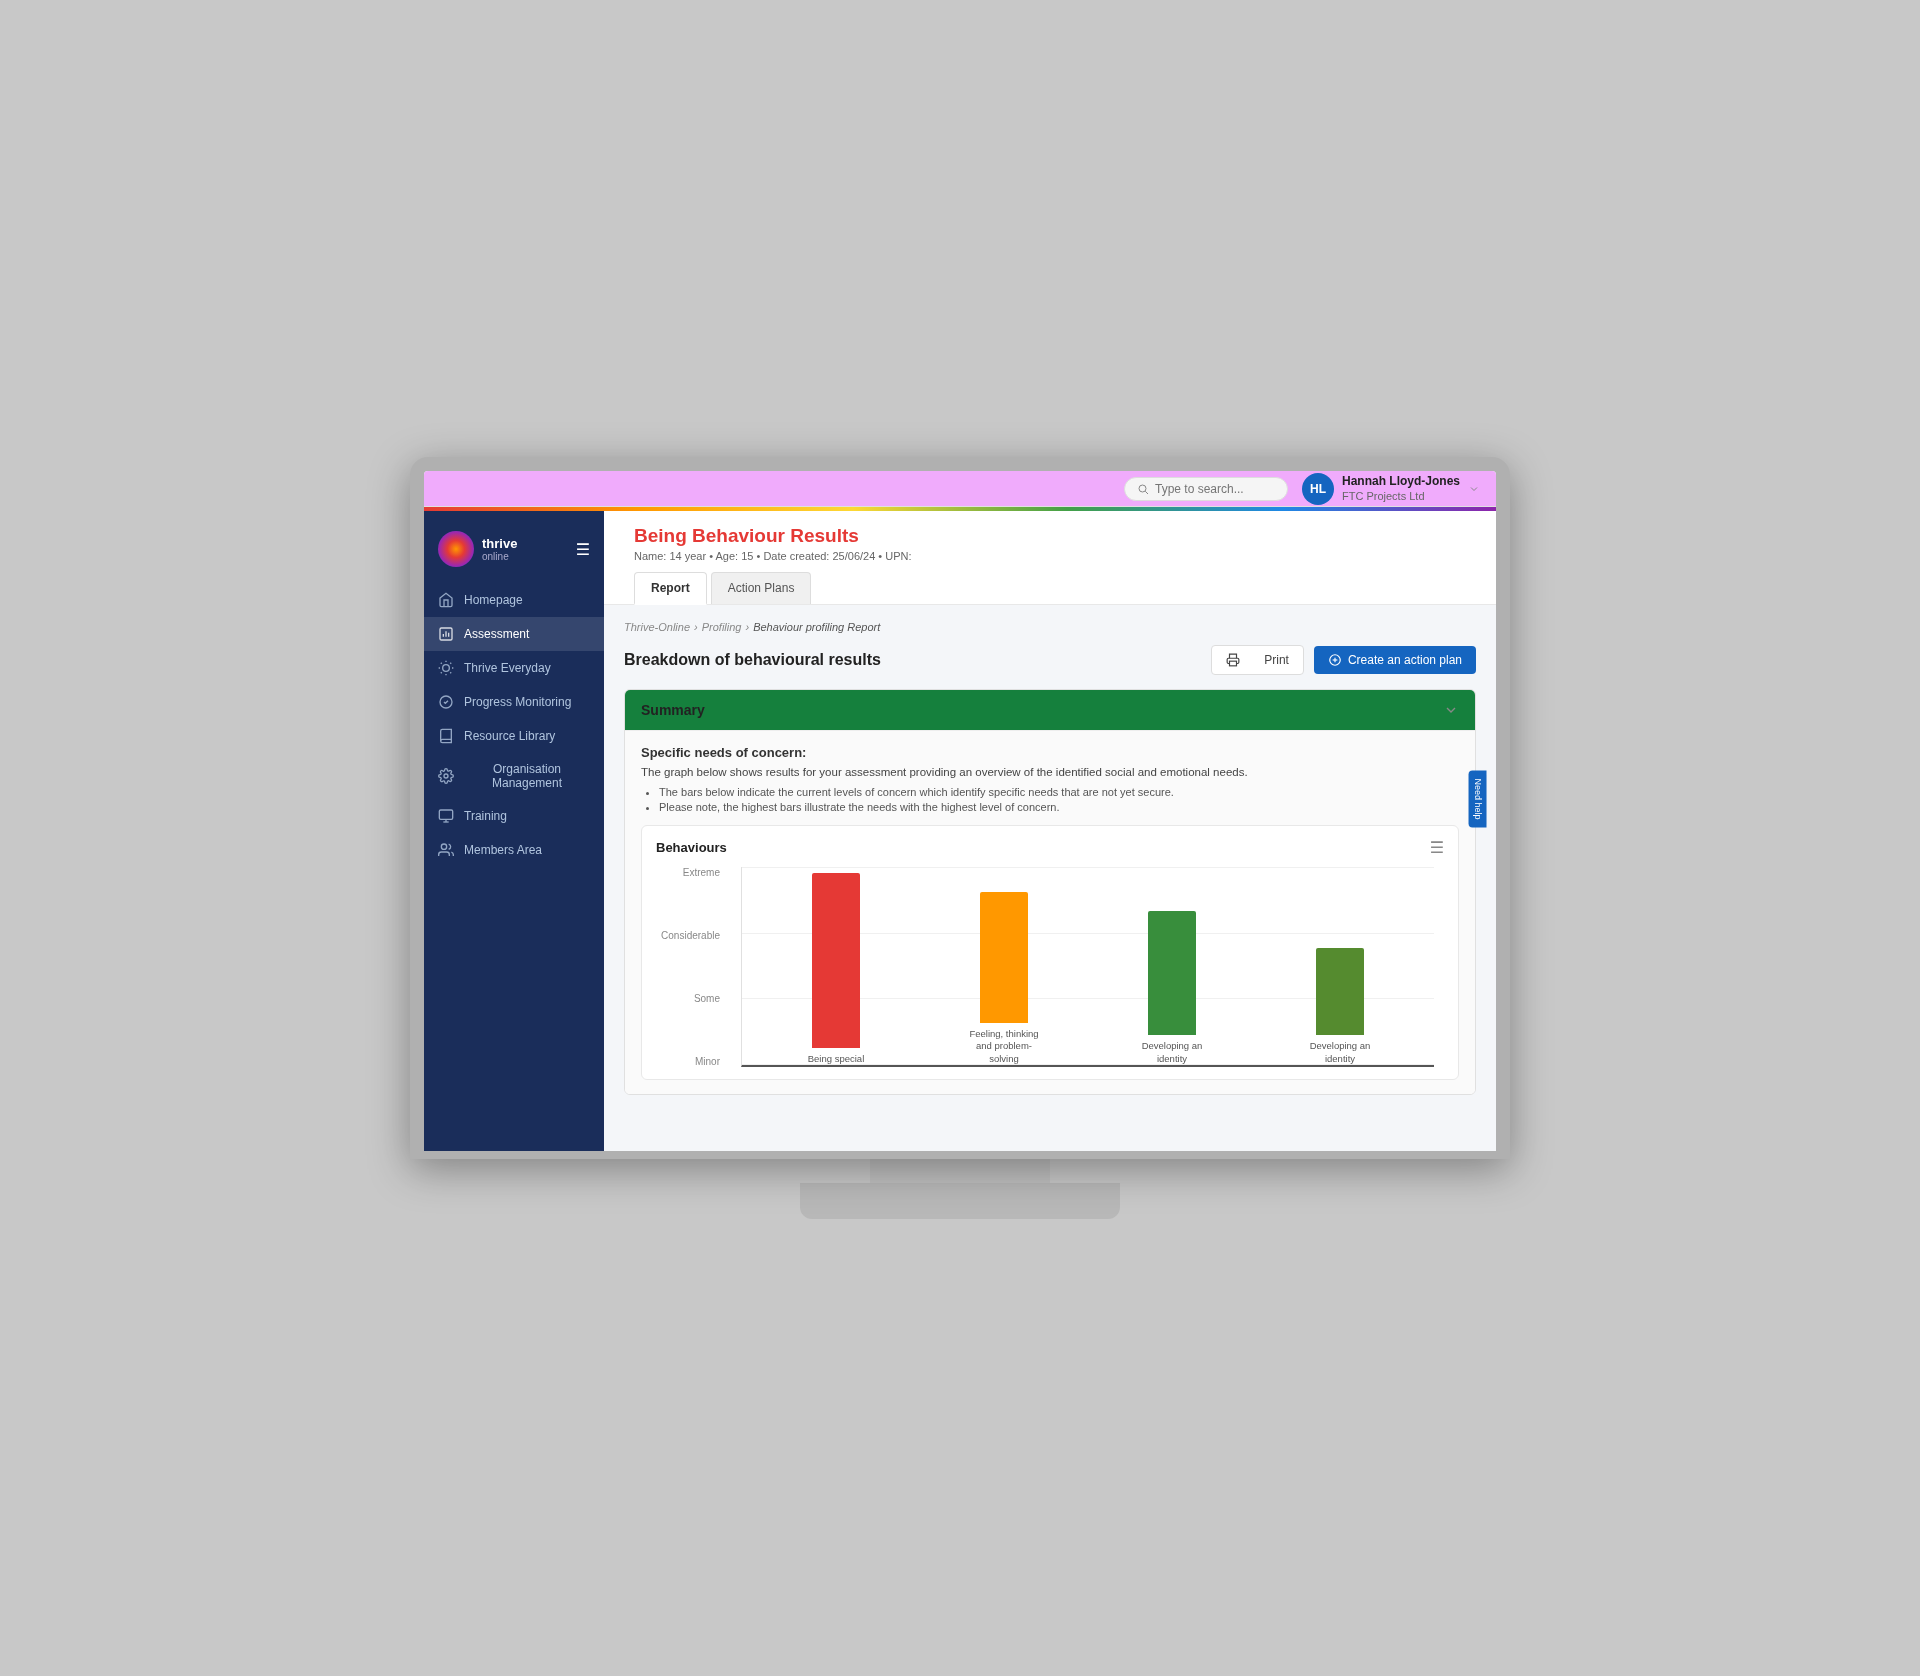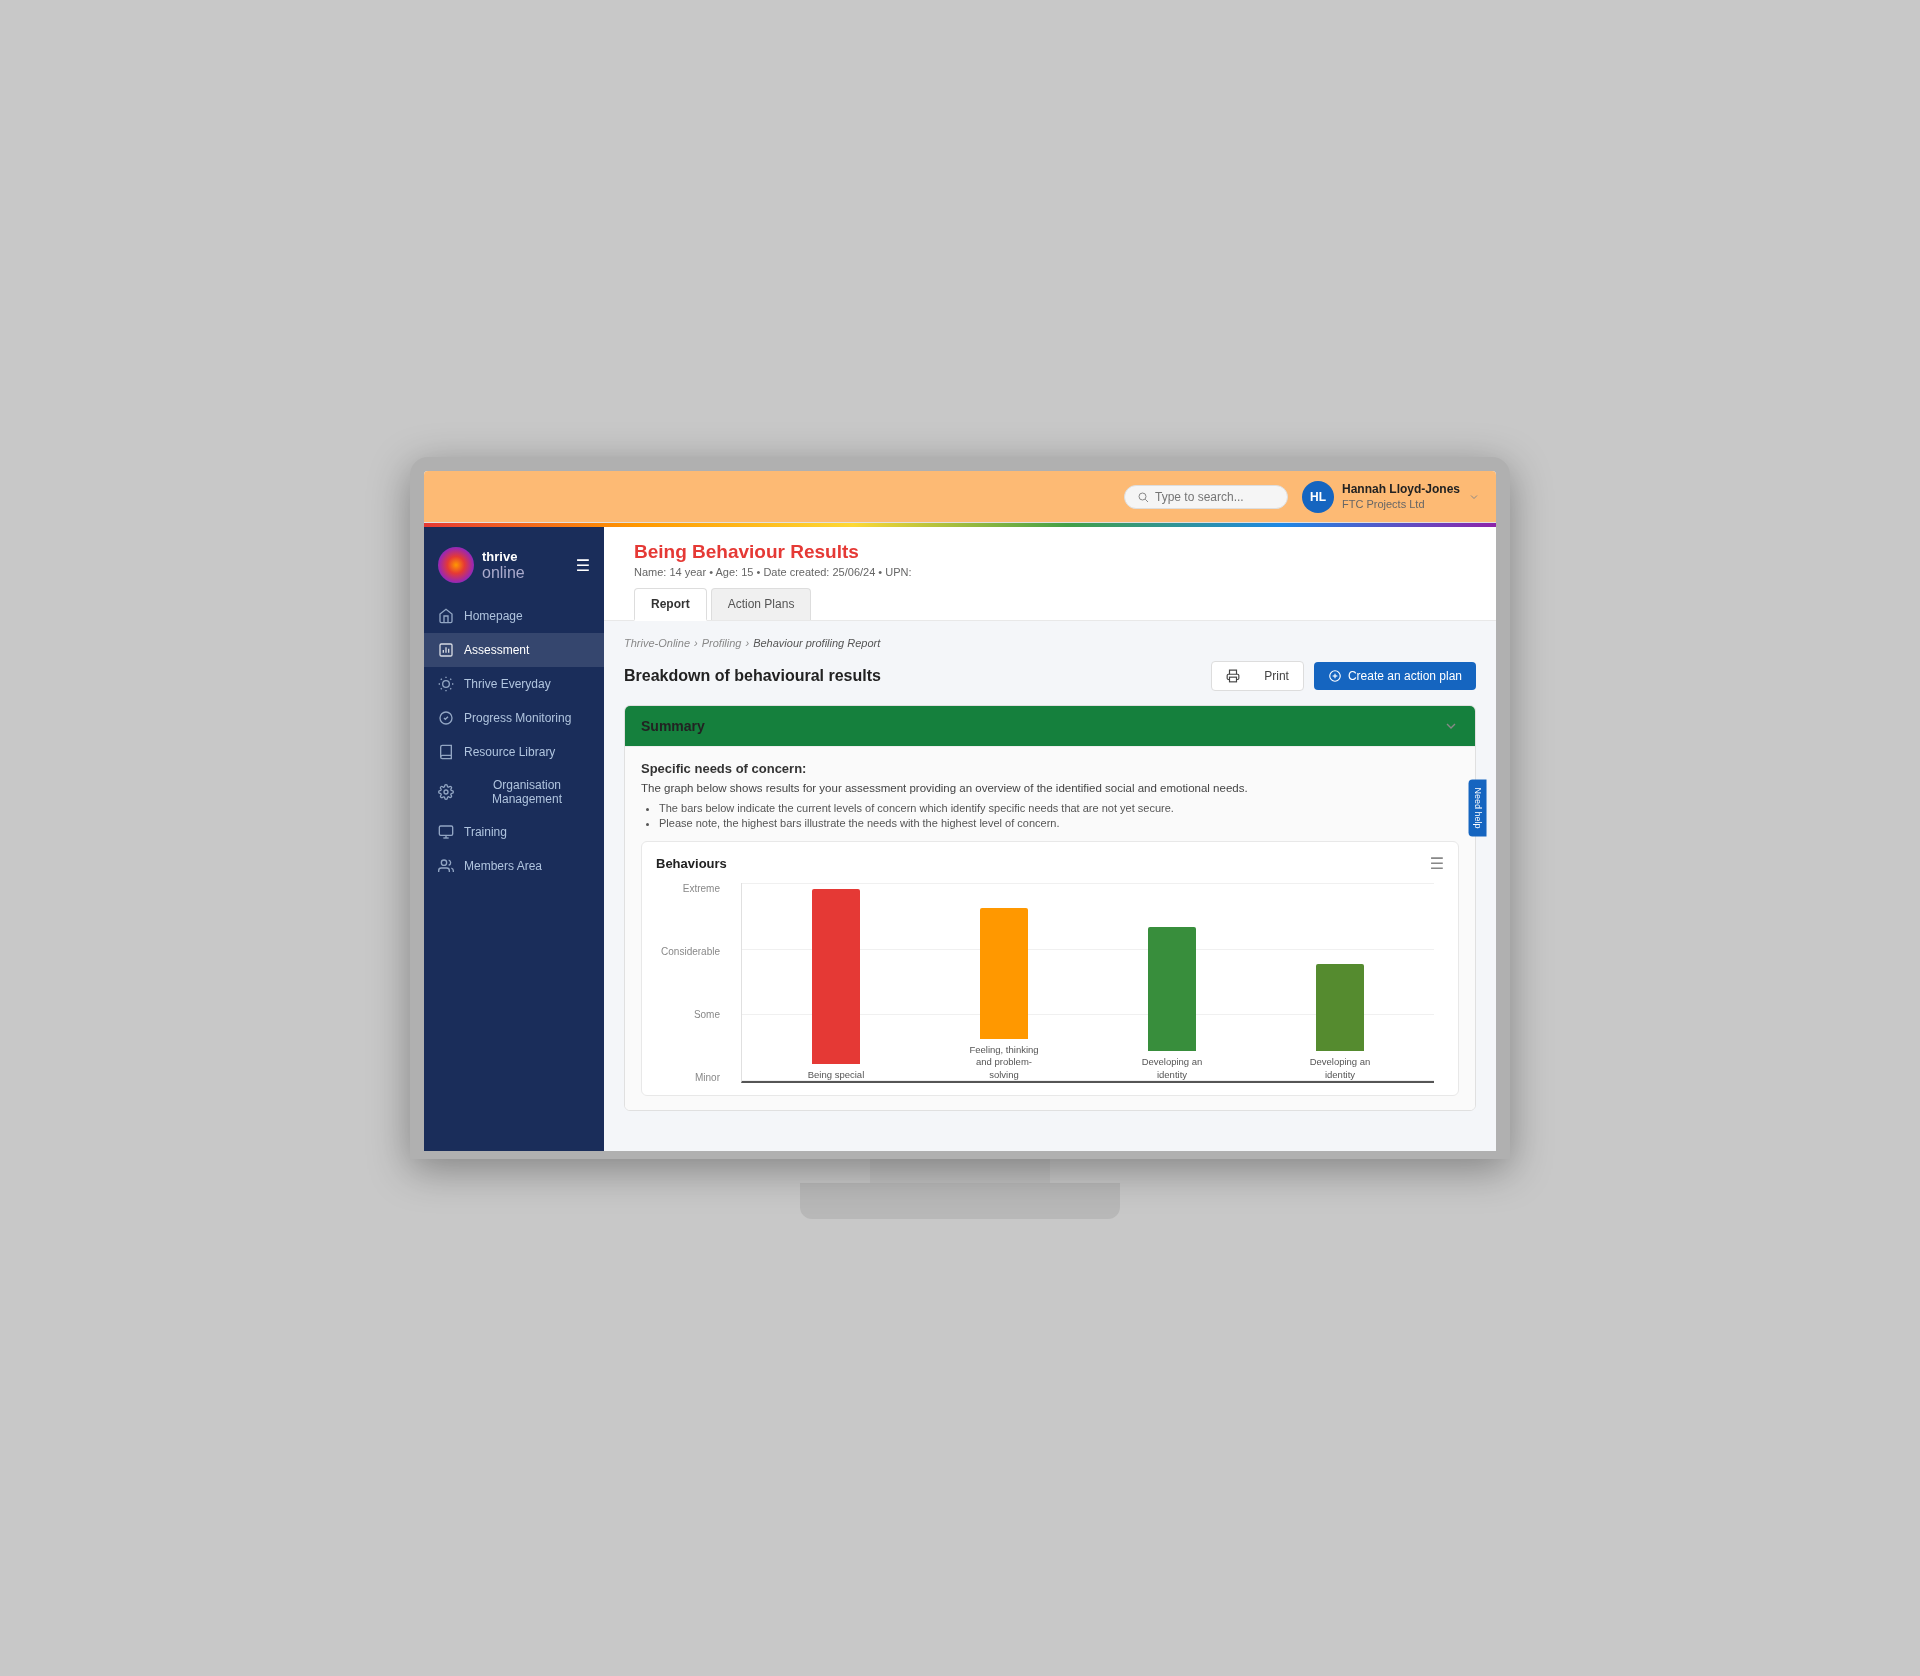--- a/index.html
+++ b/index.html
@@ -47,26 +47,26 @@
 
     .app-container {
       display: flex;
       flex-direction: column;
       height: 680px;
       background: #f4f6f9;
     }
 
     
     .top-bar {
-      background: #fdba74;
+      background: #f0abfc;
       display: flex;
       align-items: center;
       justify-content: flex-end;
       padding: 0 16px;
-      height: 52px;
+      height: 36px;
       border-bottom: 1px solid #e0e0e0;
       flex-shrink: 0;
     }
 
     .rainbow-bar {
       height: 4px;
       background: linear-gradient(to right, #e53935, #ff9800, #fdd835, #43a047, #1e88e5, #8e24aa);
       flex-shrink: 0;
     }
 
@@ -505,21 +505,21 @@
 
       <div class="rainbow-bar"></div>
 
       <div class="main-layout">
 
         <div class="sidebar">
           <div class="sidebar-logo">
             <div class="logo-circle"></div>
             <div>
               <div style="color:white;font-size:13px;font-weight:bold;">thrive</div>
-              <div style="color:#aac;font-size:16px;">online</div>
+              <div style="color:#aac;font-size:10px;">online</div>
             </div>
             <button class="menu-icon-btn">☰</button>
           </div>
 
           <div class="nav-item">
             <svg class="nav-icon" viewBox="0 0 24 24" fill="none" stroke="currentColor" stroke-width="2">
                 <path d="M3 9l9-7 9 7v11a2 2 0 01-2 2H5a2 2 0 01-2-2z"></path>
                 <polyline points="9 22 9 12 15 12 15 22"></polyline>
               </svg>
             <span>Homepage</span>

